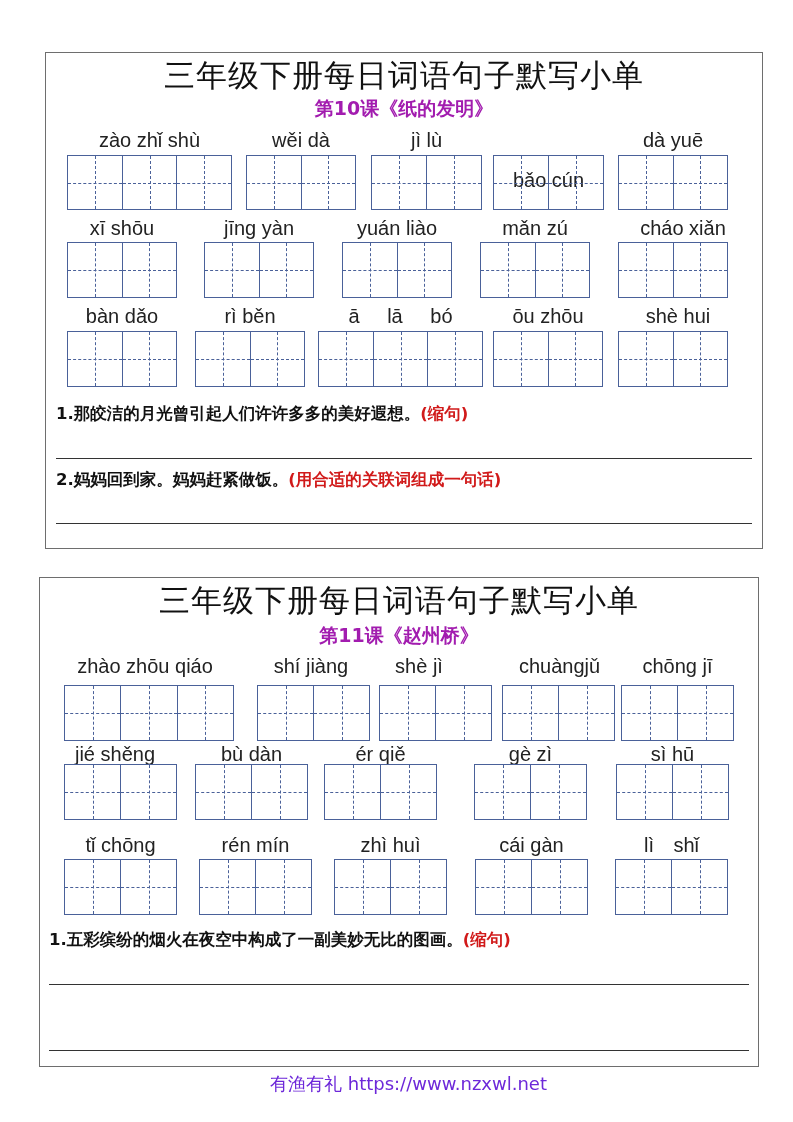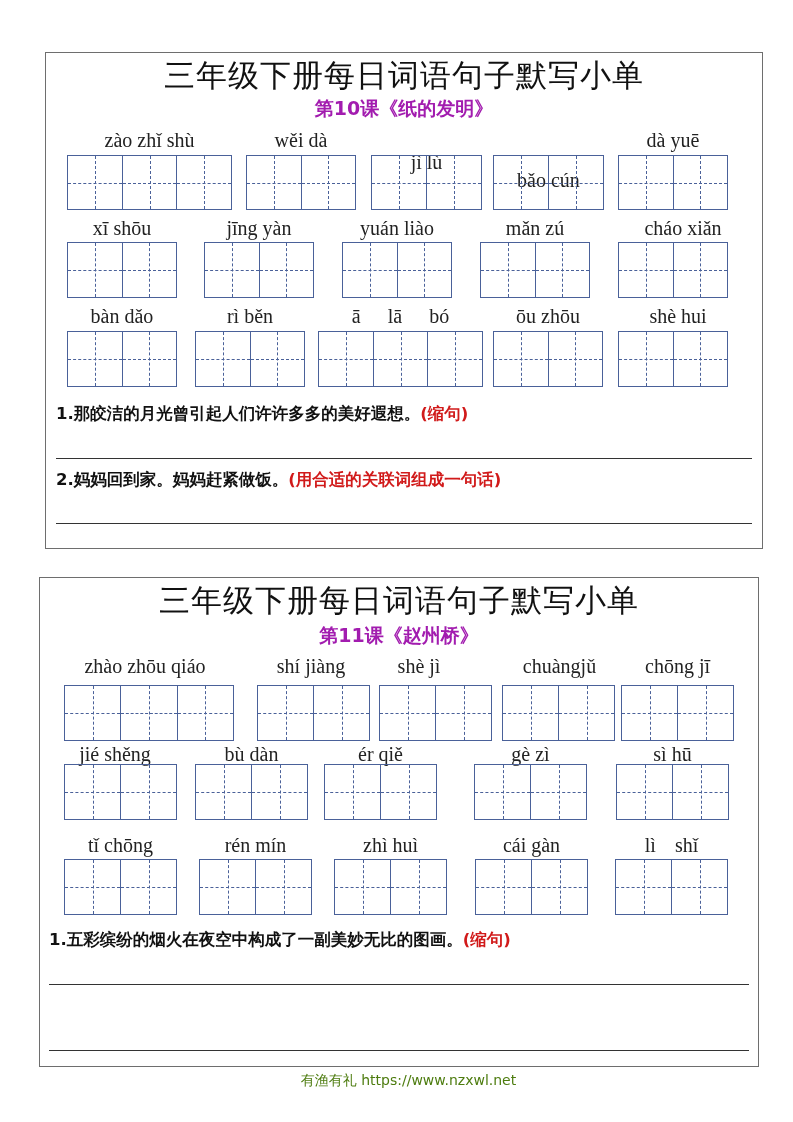--- a/index.html
+++ b/index.html
@@ -3,33 +3,33 @@
 <meta charset="utf-8">
 <style>
   html, body { margin:0; padding:0; background:#ffffff; }
   body { width:793px; height:1122px; position:relative; overflow:hidden;
          font-family:"DejaVu Serif", serif; color:#111; }
   .sheet { position:absolute; border:1.5px solid #6e6e6e; box-sizing:border-box; background:#fff; }
   .title { position:absolute; left:0; right:0; text-align:center; font-family:"DejaVu Sans", sans-serif;
            font-size:31px; font-weight:400; letter-spacing:1px; color:#111; }
   .subtitle { position:absolute; left:0; right:0; text-align:center; font-family:"DejaVu Sans", sans-serif;
               font-size:19px; font-weight:700; color:#a21caf; }
-  .pinyin { position:absolute; font-family:Liberation Serif, serif; font-size:20px;
+  .pinyin { position:absolute; font-family:Liberation Sans, sans-serif; font-size:20px;
             color:#222; white-space:nowrap; text-align:center; line-height:22px; }
   .grid { position:absolute; display:flex; border:1.5px solid #4a6199; box-sizing:border-box; }
   .cell { position:relative; flex:1; border-right:1.5px solid #4a6199; box-sizing:border-box; }
   .cell:last-child { border-right:none; }
   .cell::before { content:""; position:absolute; left:50%; top:0; bottom:0; border-left:1.3px dashed #4a6199; }
   .cell::after { content:""; position:absolute; top:50%; left:0; right:0; border-top:1.3px dashed #4a6199; }
   .question { position:absolute; font-family:"DejaVu Sans", sans-serif; font-size:16.5px; font-weight:700;
               color:#111; white-space:nowrap; }
   .hint { color:#d11a1a; }
   .answer-line { position:absolute; height:0; border-top:1.5px solid #333; }
   .footer { position:absolute; left:0; right:0; top:1072px; text-align:center;
-            font-family:"DejaVu Sans", sans-serif; font-size:14px; color:#4d7c0f;margin-left:24px; }
+            font-family:"DejaVu Sans", sans-serif; font-size:18px; color:#6d28d9;margin-left:24px; }
 </style>
 </head>
 <body>
 
 <div class="sheet" style="left:45px; top:52px; width:718px; height:497px;">
   <div class="title" style="top:2px;">三年级下册每日词语句子默写小单</div>
   <div class="subtitle" style="top:43px;">第10课《纸的发明》</div>
 
   <div class="pinyin" style="left:21px; width:165px; top:76px;">zào zhǐ shù</div>
   <div class="grid" style="left:21px; top:102px; width:165px; height:55px;">
@@ -37,21 +37,21 @@
       <div class="cell"></div>
       <div class="cell"></div>
     </div>
 
   <div class="pinyin" style="left:200px; width:110px; top:76px;">wěi dà</div>
   <div class="grid" style="left:200px; top:102px; width:110px; height:55px;">
       <div class="cell"></div>
       <div class="cell"></div>
     </div>
 
-  <div class="pinyin" style="left:325px; width:111px; top:76px;margin-top:22px;">jì lù</div>
+  <div class="pinyin" style="left:325px; width:111px; top:76px;">jì lù</div>
   <div class="grid" style="left:325px; top:102px; width:111px; height:55px;">
       <div class="cell"></div>
       <div class="cell"></div>
     </div>
 
   <div class="pinyin" style="left:447px; width:111px; top:76px;margin-top:40px;">bǎo cún</div>
   <div class="grid" style="left:447px; top:102px; width:111px; height:55px;">
       <div class="cell"></div>
       <div class="cell"></div>
     </div>

